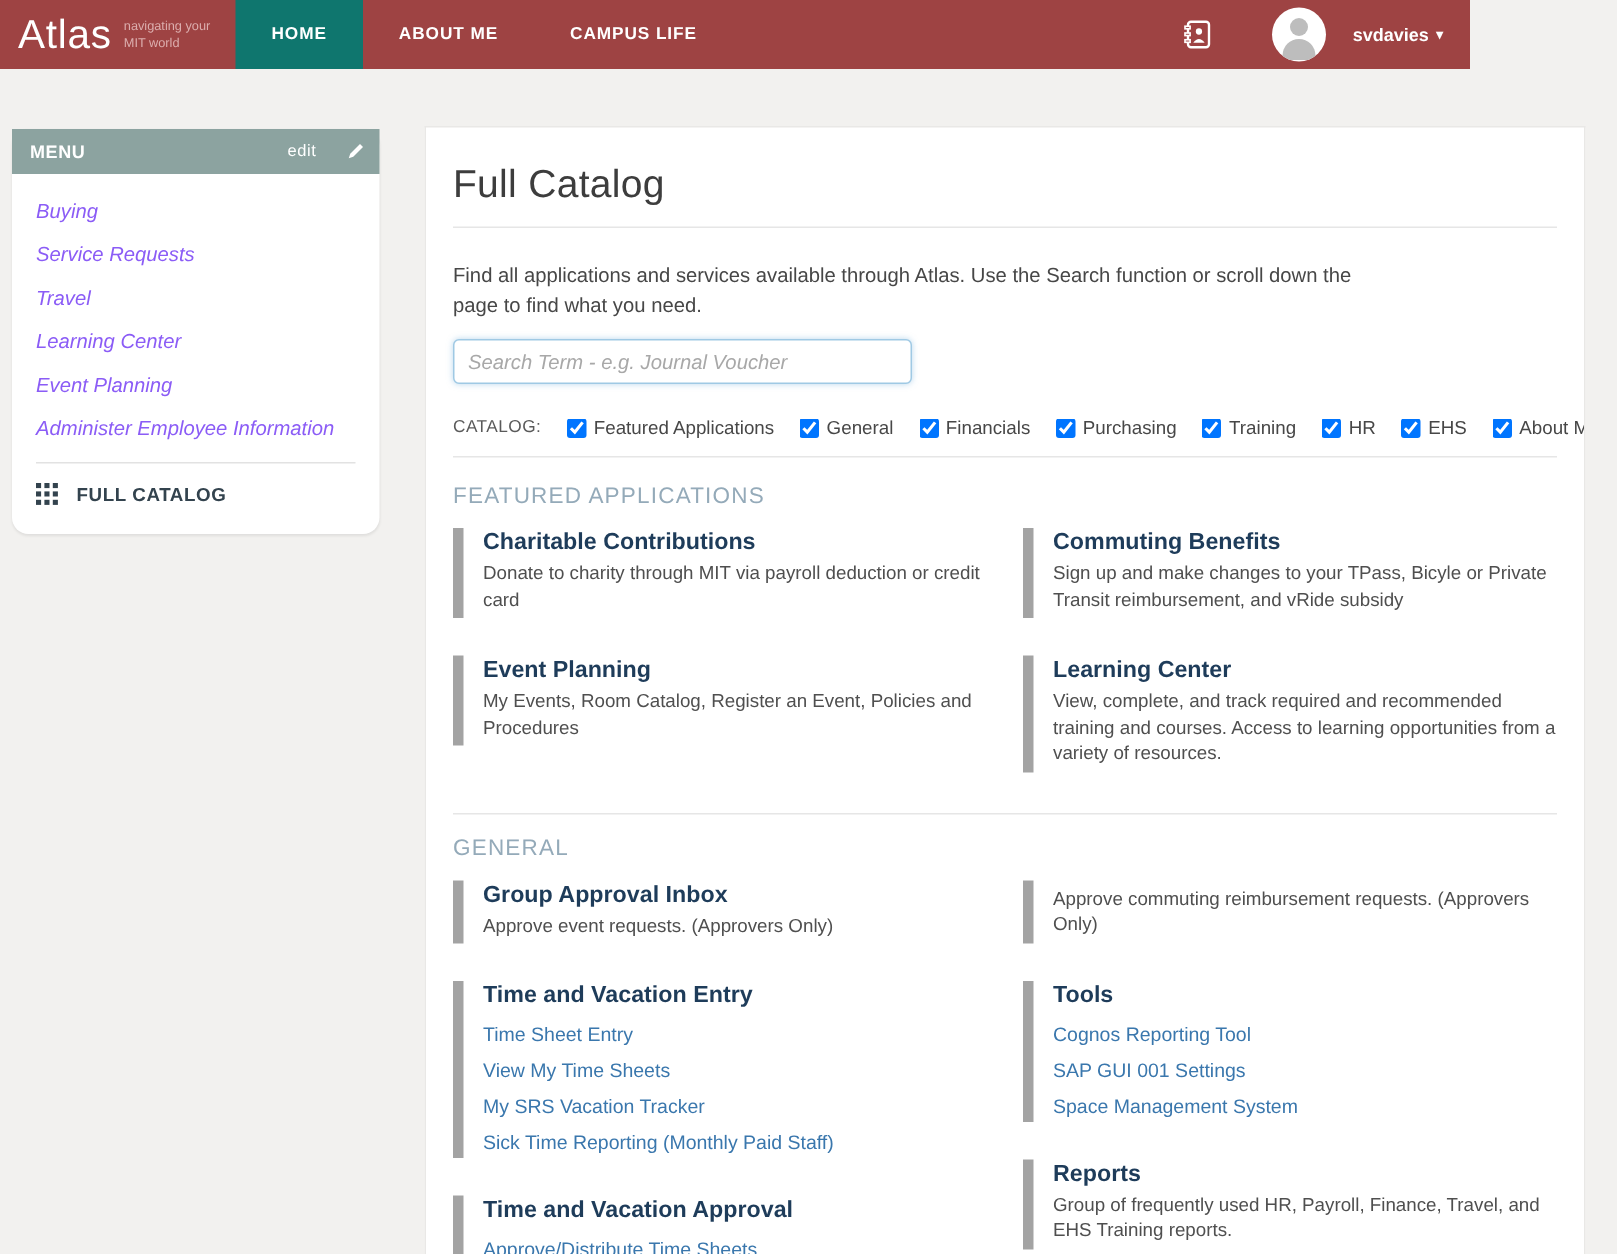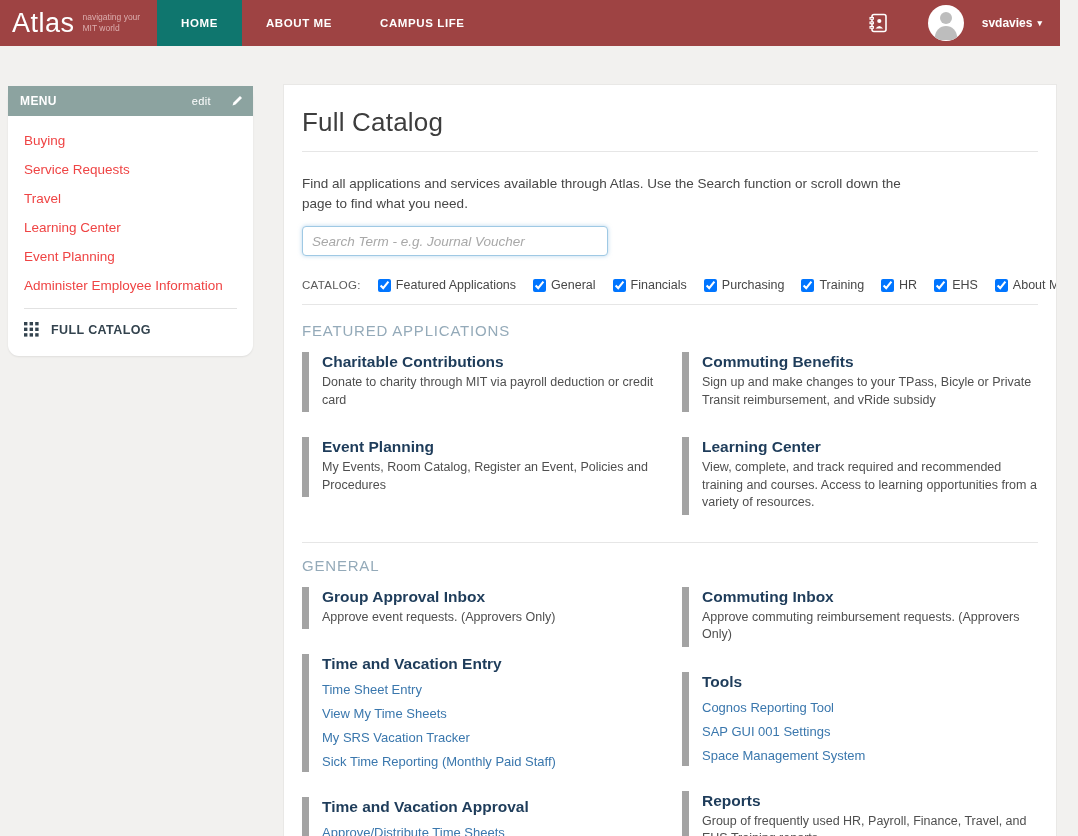--- a/index.html
+++ b/index.html
@@ -7,21 +7,21 @@
   body {
     font-family:"Liberation Sans", sans-serif;
     background:#f2f1ef;
     color:#4a4a4a;
     overflow:hidden;
     position:relative;
   }
 
   
   .topbar {
-    position:absolute; top:0; left:0; width:1060px; height:46px;
+    position:absolute; top:0; left:0; width:980px; height:46px;
     background:#9e4343; display:flex; align-items:stretch;
   }
   .logo-block { display:flex; align-items:center; padding:0 14px 0 12px; width:157px; }
   .logo-word { color:#ffffff; font-size:27px; font-weight:400; letter-spacing:.5px; line-height:1; }
   .logo-tagline { margin-left:8px; color:#dcaeae; font-size:8.5px; line-height:1.25; }
   .nav-tabs { display:flex; align-items:stretch; }
   .nav-tab {
     display:flex; align-items:center; padding:0 24px;
     color:#ffffff; font-size:11.5px; font-weight:700; letter-spacing:.6px;
     cursor:pointer; white-space:nowrap;
@@ -43,21 +43,21 @@
     position:absolute; left:8px; top:86px; width:245px;
     background:#ffffff; box-shadow:0 1px 2px rgba(0,0,0,.08);border-radius:11px;
   }
   .menu-head {
     height:30px; background:#8ca3a0; color:#ffffff;
     display:flex; align-items:center; justify-content:space-between;
     padding:0 10px 0 12px; font-size:12px; font-weight:700; letter-spacing:.4px;
   }
   .edit-link { display:flex; align-items:center; gap:20px; font-size:11px; font-weight:400; cursor:pointer; }
   .menu-items { padding:10px 0 4px 0; }
-  .menu-item { padding:7px 16px; font-size:13.5px; color:#ef4444; cursor:pointer; }
+  .menu-item { padding:7px 16px; font-size:13.5px; color:#8b5cf6; cursor:pointer;font-style:italic; }
   .menu-divider { border-top:1px solid #e2e2e2; margin:8px 16px 0 16px; }
   .full-catalog-row {
     display:flex; align-items:center; gap:12px; padding:13px 16px 15px 16px;
     font-size:12.5px; font-weight:700; letter-spacing:.4px; color:#33434e; cursor:pointer;
   }
 
   
   .main {
     position:absolute; left:283px; top:84px; width:774px; height:780px;
     background:#ffffff; border:1px solid #e9e8e6; border-bottom:none;
@@ -253,21 +253,20 @@
         <a class="card-link">Sick Time Reporting (Monthly Paid Staff)</a>
       </div>
       <div class="card">
         <div class="card-title">Time and Vacation Approval</div>
         <a class="card-link">Approve/Distribute Time Sheets</a>
 
       </div>
     </div>
     <div class="card-col">
       <div class="card">
-        <div class="card-title">Commuting Inbox</div>
         <div class="card-desc">Approve commuting reimbursement requests. (Approvers Only)</div>
       </div>
       <div class="card">
         <div class="card-title">Tools</div>
         <a class="card-link">Cognos Reporting Tool</a>
         <a class="card-link">SAP GUI 001 Settings</a>
         <a class="card-link">Space Management System</a>
       </div>
       <div class="card">
         <div class="card-title">Reports</div>

